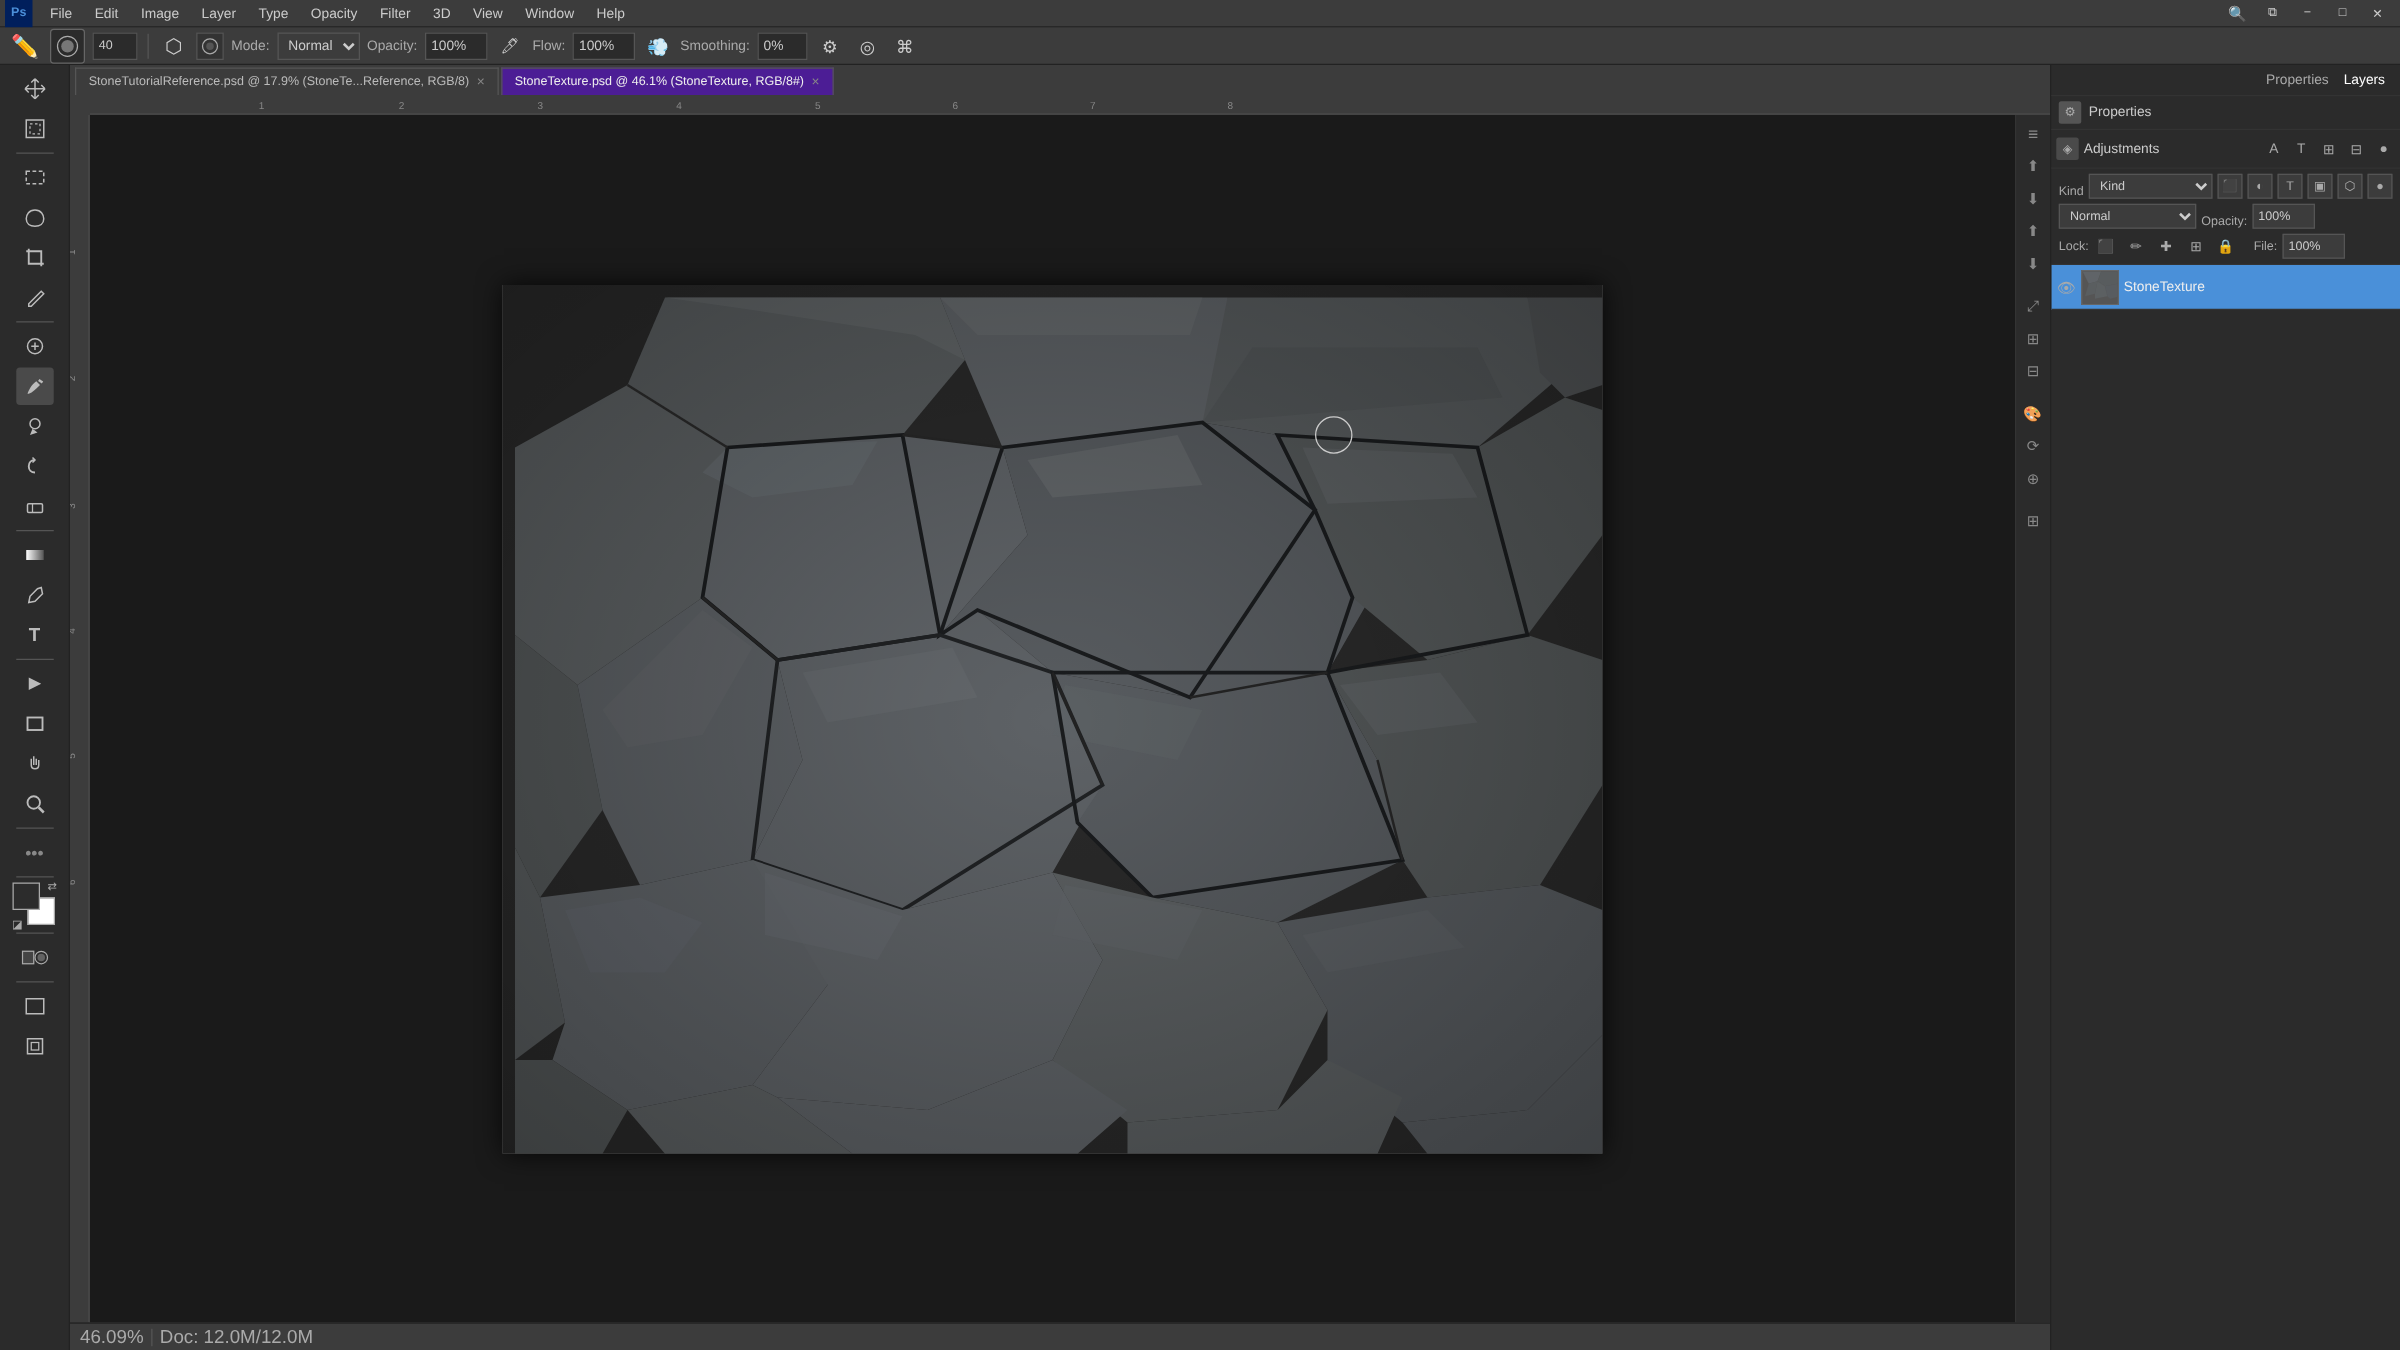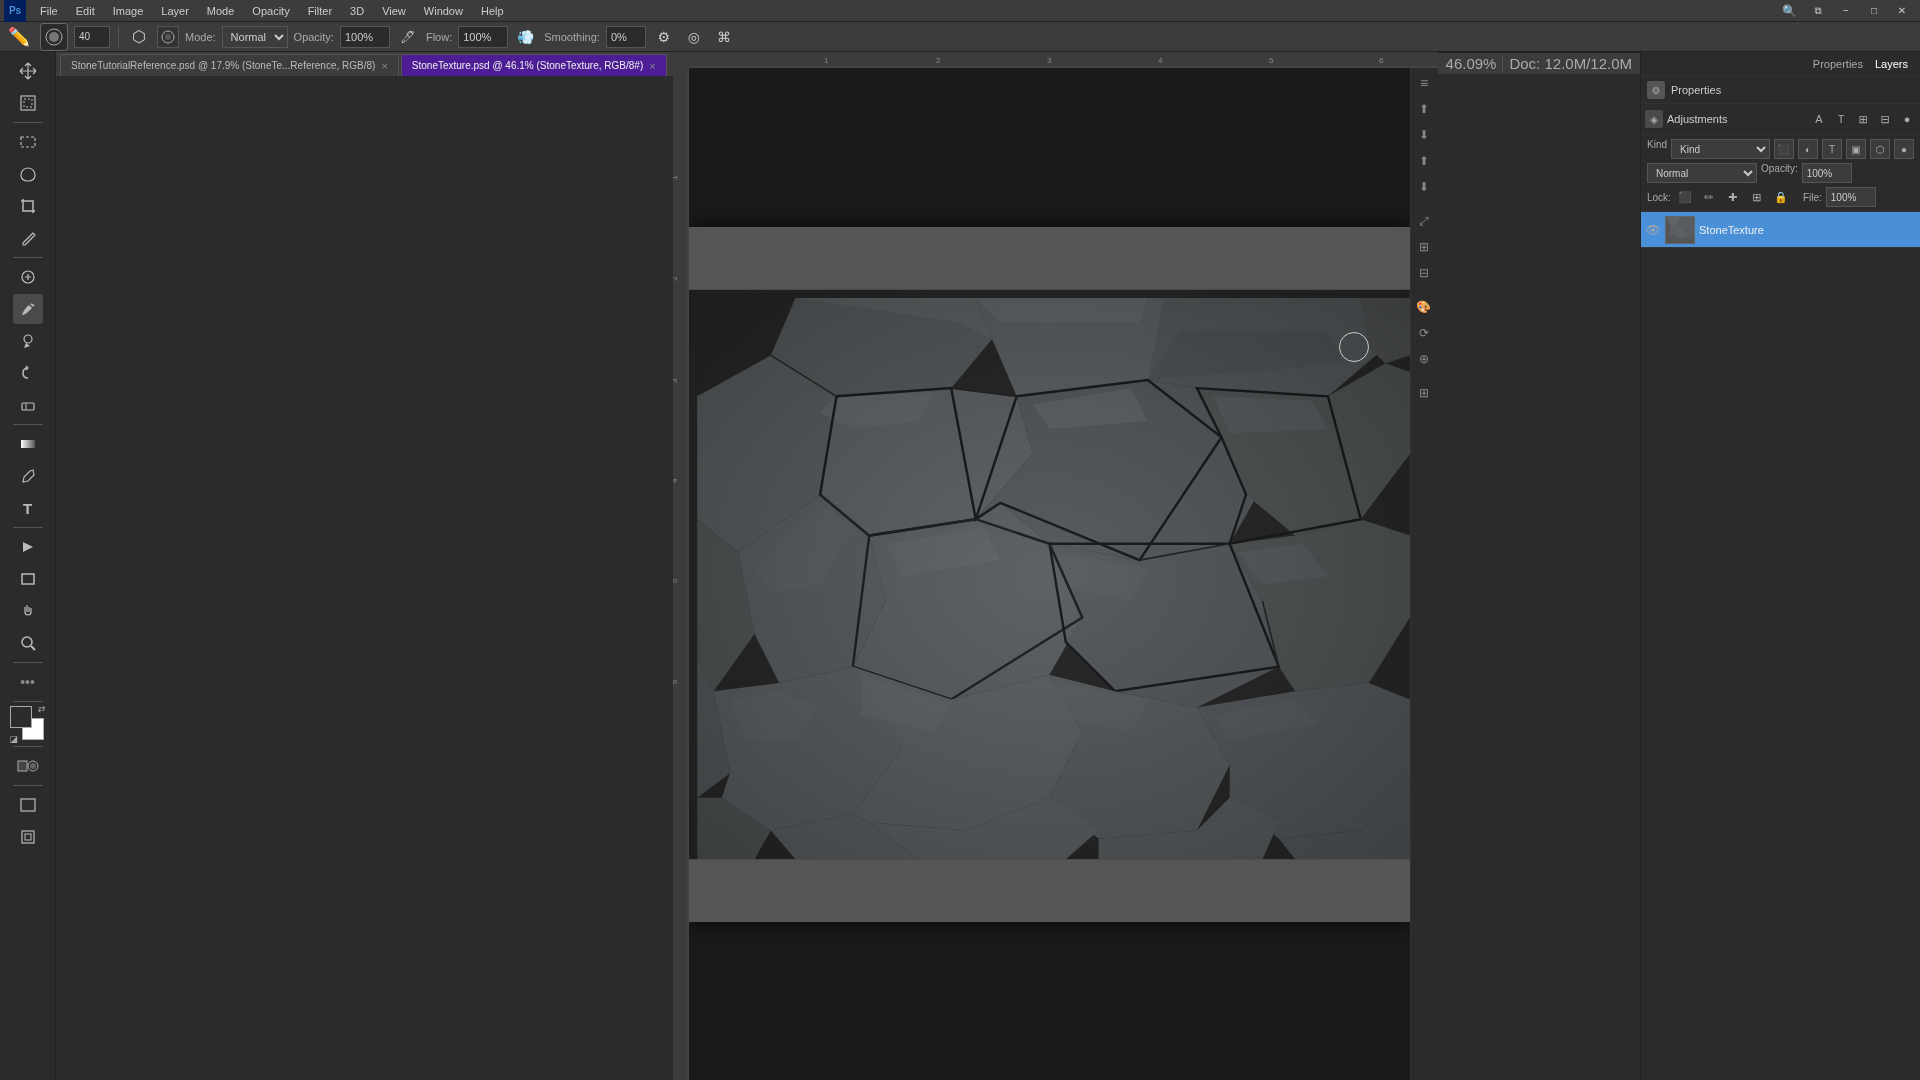--- a/index.html
+++ b/index.html
@@ -60,21 +60,21 @@
     
     #properties-panel { padding: 4px; border-bottom: 1px solid #333; }
     .adjustments-header { display: flex; align-items: center; gap: 4px; padding: 2px 0; }
     .adj-label { font-size: 11px; color: #ccc; }
     .adj-icons { display: flex; gap: 4px; margin-left: auto; }
     .adj-icon { width: 18px; height: 18px; display: flex; align-items: center; justify-content: center; color: #aaa; font-size: 11px; cursor: pointer; }
 
     
     #layers-panel { flex: 1; display: flex; flex-direction: column; overflow: hidden; }
     #layers-controls { padding: 4px 6px; border-bottom: 1px solid #333; display: flex; flex-direction: column; gap: 4px; }
-    .layers-row { display: flex; align-items: flex-start; gap: 4px; }
+    .layers-row { display: flex; align-items: flex-end; gap: 4px; }
     .kind-label { font-size: 10px; color: #aaa; }
     .kind-dropdown { background: #3c3c3c; border: 1px solid #555; color: #ccc; font-size: 10px; padding: 1px 4px; height: 20px; flex: 1; }
     .kind-icon-btn { width: 20px; height: 20px; display: flex; align-items: center; justify-content: center; cursor: pointer; color: #aaa; font-size: 12px; border: 1px solid #555; background: #3c3c3c; }
     .blend-dropdown { background: #3c3c3c; border: 1px solid #555; color: #ccc; font-size: 10px; padding: 1px 4px; height: 20px; width: 100px; }
     .opacity-label { font-size: 10px; color: #aaa; }
     .opacity-input { background: #3c3c3c; border: 1px solid #555; color: #ccc; font-size: 10px; padding: 1px 4px; height: 20px; width: 50px; }
     .fill-label { font-size: 10px; color: #aaa; margin-left: 8px; }
     .fill-input { background: #3c3c3c; border: 1px solid #555; color: #ccc; font-size: 10px; padding: 1px 4px; height: 20px; width: 50px; }
 
     .locks-row { display: flex; align-items: center; gap: 4px; }
@@ -91,36 +91,36 @@
     .layers-bottom-btn { width: 22px; height: 22px; display: flex; align-items: center; justify-content: center; cursor: pointer; color: #aaa; font-size: 14px; }
 
     
     #side-icons { width: 28px; background: #2b2b2b; display: flex; flex-direction: column; align-items: center; padding: 4px 0; gap: 4px; border-left: 1px solid #333; flex-shrink: 0; }
     .side-icon { width: 22px; height: 22px; display: flex; align-items: center; justify-content: center; cursor: pointer; color: #888; font-size: 12px; }
 
     
     .brush-cursor { position: absolute; width: 30px; height: 30px; border: 1px solid #ccc; border-radius: 50%; pointer-events: none; }
 
     
-    #canvas-column { display: flex; flex-direction: row; flex: 1; overflow: hidden; }
+    #canvas-column { display: flex; flex-direction: column; flex: 1; overflow: hidden; }
     #ruler-row { display: flex; flex-direction: row; flex: 1; overflow: hidden; }
 
     
     #bottom-strip { height: 22px; background: #3c3c3c; display: flex; align-items: center; padding: 0 8px; gap: 6px; flex-shrink: 0; border-top: 1px solid #222; }
   </style>
 </head>
 <body>
 
 <div id="menu-bar">
   <div style="width:22px;height:22px;background:#001f5c;display:flex;align-items:center;justify-content:center;font-size:10px;font-weight:bold;color:#4b8fd8;margin-right:4px;">Ps</div>
   <div class="menu-item">File</div>
   <div class="menu-item">Edit</div>
   <div class="menu-item">Image</div>
   <div class="menu-item">Layer</div>
-  <div class="menu-item">Mode</div>
+  <div class="menu-item">Type</div>
   <div class="menu-item">Opacity</div>
   <div class="menu-item">Filter</div>
   <div class="menu-item">3D</div>
   <div class="menu-item">View</div>
   <div class="menu-item">Window</div>
   <div class="menu-item">Help</div>
   <div class="window-controls">
     <div class="win-btn" style="font-size:12px;">🔍</div>
     <div class="win-btn">⧉</div>
     <div class="win-btn">−</div>

